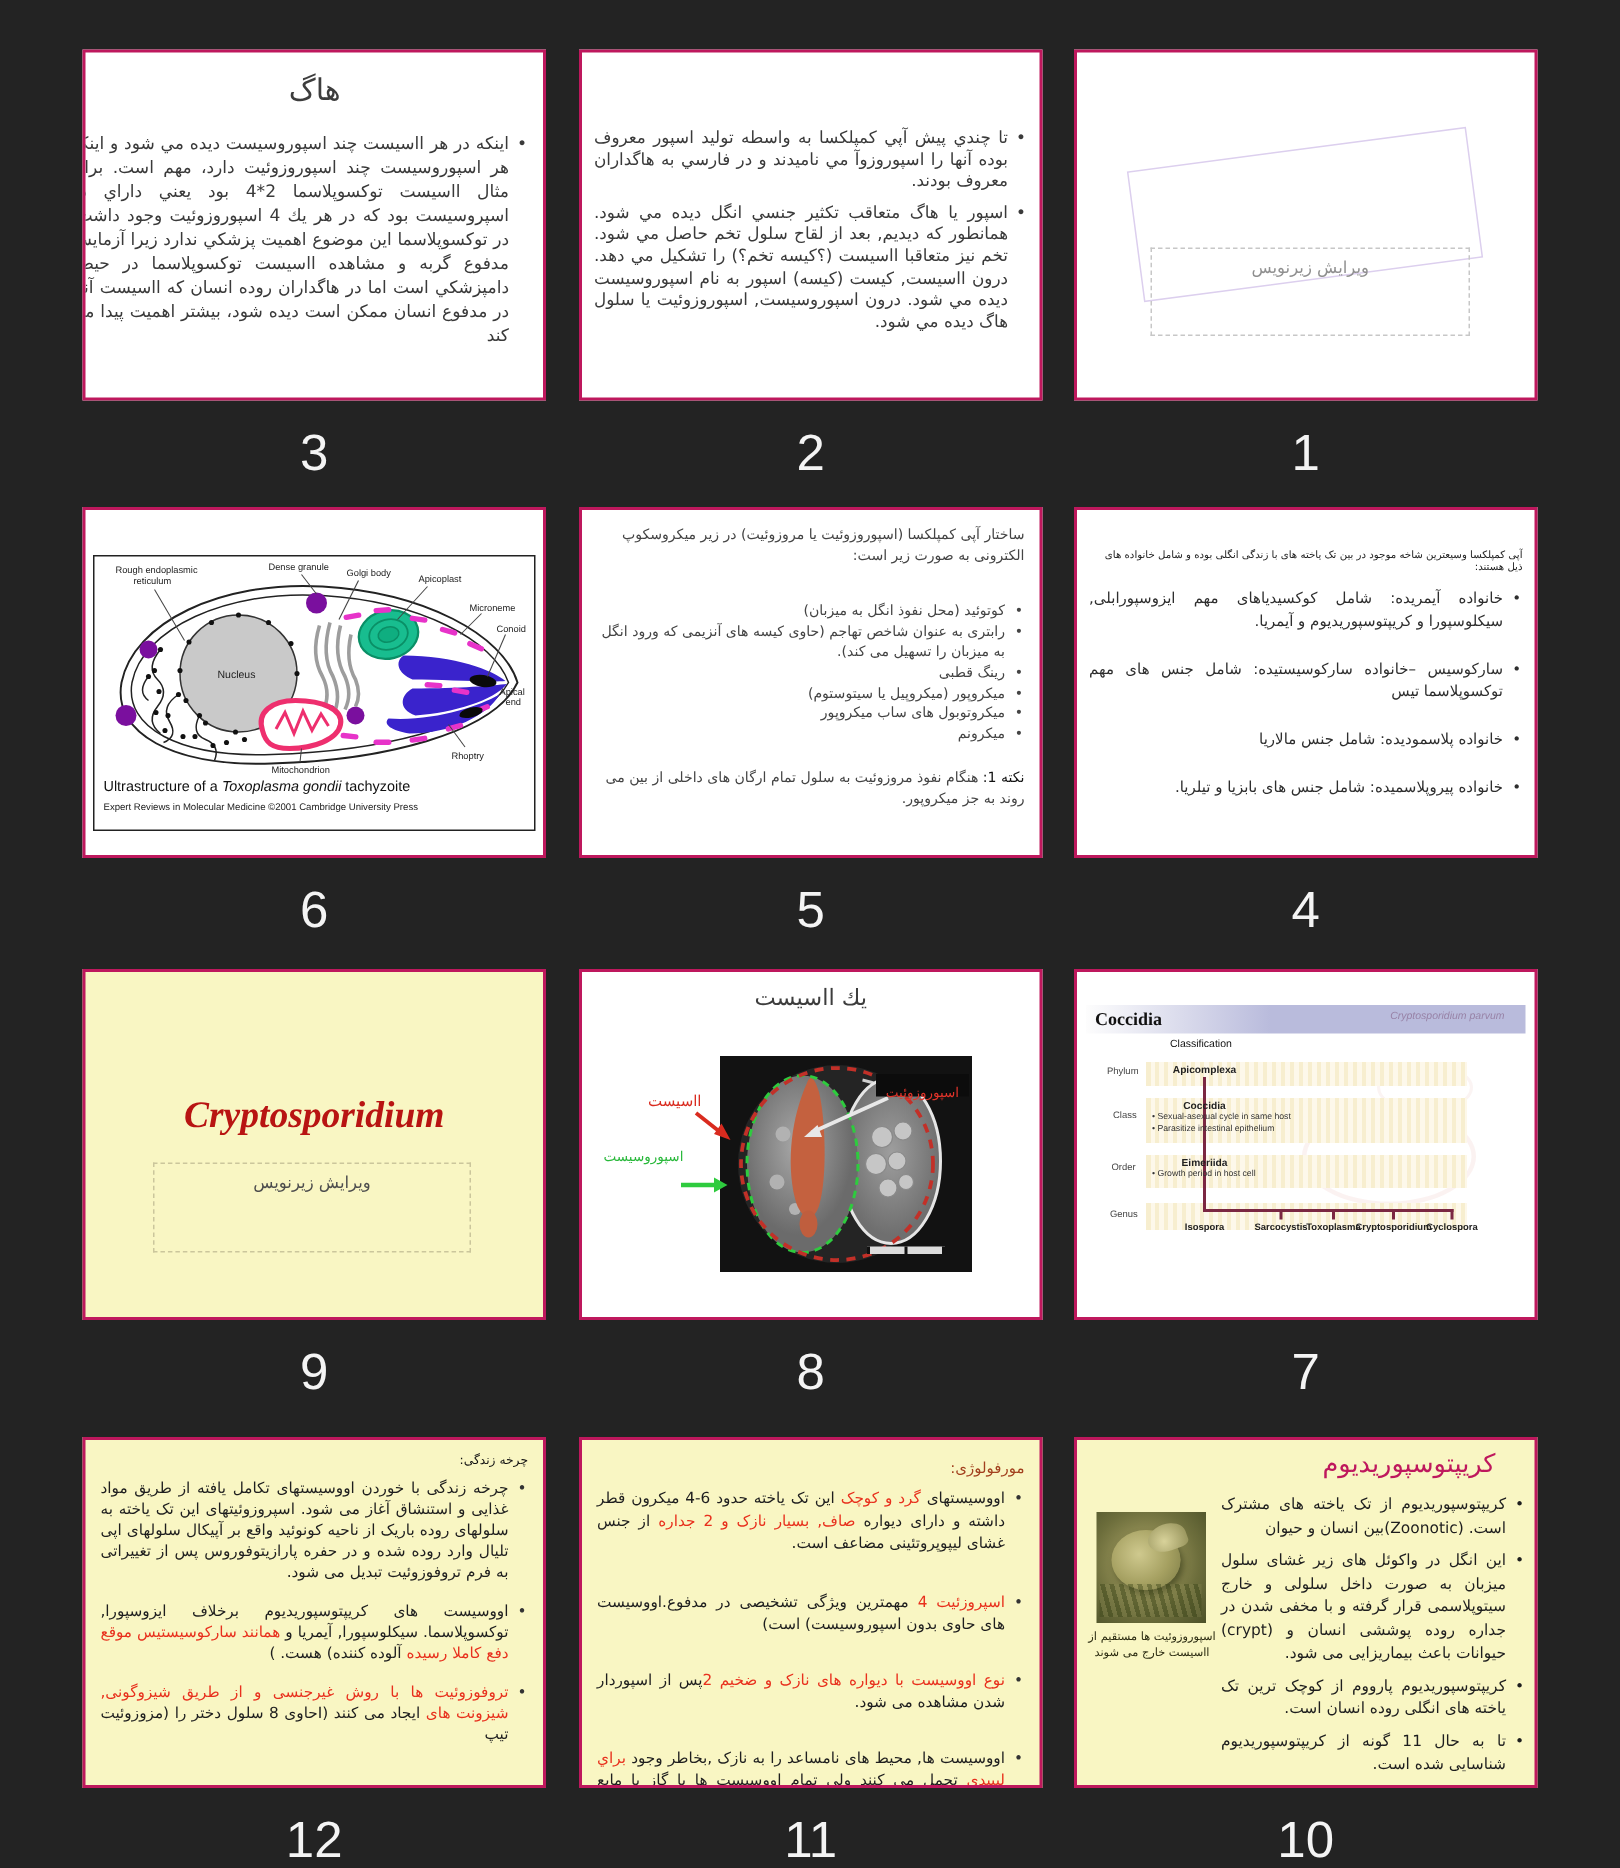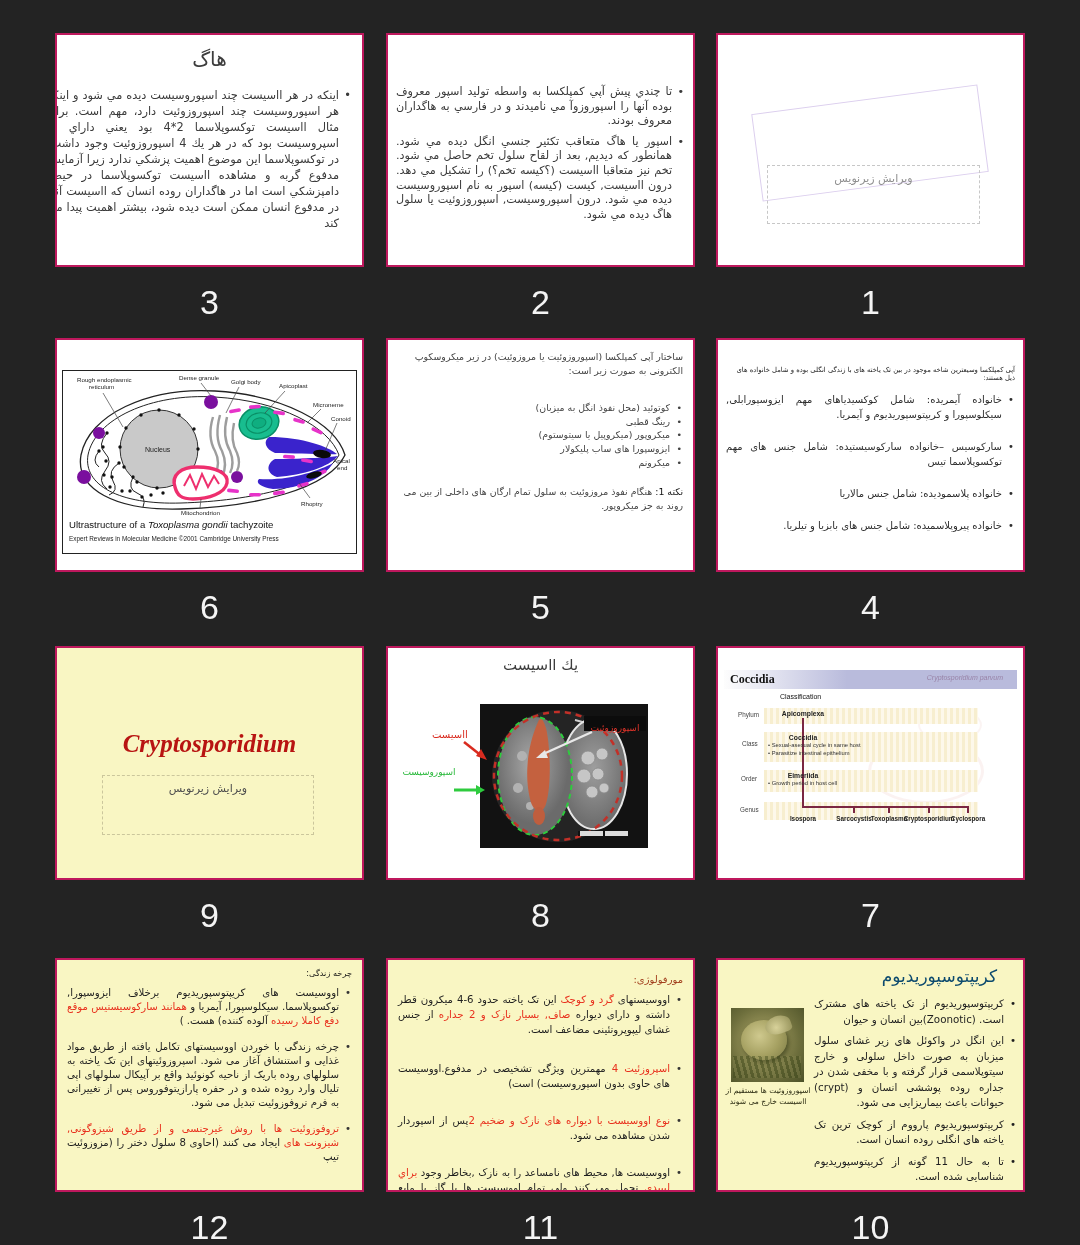--- a/index.html
+++ b/index.html
@@ -201,23 +201,24 @@
   </div>
   <div class="num">6</div>
 </div>
 
 <div class="cell" style="left:386px;top:338px">
   <div class="slide fa">
     <div class="abs" style="right:10px;left:10px;top:10px;font-size:9.4px;line-height:13.6px;color:#444">
       <div>ساختار آپی کمپلکسا (اسپوروزوئیت یا مروزوئیت) در زیر میکروسکوپ الکترونی به صورت زیر است:</div>
       <div style="height:24px"></div>
       <div class="blt"><span>کوتوئید (محل نفوذ انگل به میزبان)</span></div>
+      <div class="blt"><span>رابتری به عنوان شاخص تهاجم (حاوی کیسه های آنزیمی که ورود انگل به میزبان را تسهیل می کند).</span></div>
       <div class="blt"><span>رینگ قطبی</span></div>
       <div class="blt"><span>میکروپور (میکروپیل یا سیتوستوم)</span></div>
-      <div class="blt"><span>ایزوسپورا های ساب پلیکولار</span></div>
+      <div class="blt"><span>میکروتوبول های ساب میکروپور</span></div>
       <div class="blt"><span>میکرونم</span></div>
       <div style="height:16px"></div>
       <div>
         <span class="bold" style="color:#111">نکته 1:</span><span> هنگام نفوذ مروزوئیت به سلول تمام ارگان های داخلی از بین می روند به جز میکروپور.</span>
       </div>
     </div>
   </div>
   <div class="num">5</div>
 </div>
 
@@ -353,24 +354,24 @@
     <div class="genus" style="left:250px;top:167px">Cyclospora</div>
   </div>
   <div class="num">7</div>
 </div>
 
 <div class="cell" style="left:55px;top:958px">
   <div class="slide yellow fa">
     <div class="abs bold" style="right:10px;top:8px;font-size:8.2px;color:#111">چرخه زندگی:</div>
     <div class="abs" style="right:10px;left:10px;top:26px;font-size:10.2px;line-height:14px">
       <div class="blt jus" style="margin-bottom:12px">
+        <span class="k">چرخه زندگی با خوردن اووسیستهای تکامل یافته از طریق مواد غذایی و استنشاق آغاز می شود. اسپروزوئیتهای این تک یاخته به سلولهای روده باریک از ناحیه کونوئید واقع بر آپیکال سلولهای اپی تلیال وارد روده شده و در حفره پارازیتوفوروس پس از تغییراتی به فرم تروفوزوئیت تبدیل می شود.</span>
+      </div>
+      <div class="blt jus" style="margin-bottom:12px">
         <span class="k">اووسیست های کریپتوسپوریدیوم برخلاف ایزوسپورا, توکسوپلاسما. سیکلوسپورا, آیمریا و </span><span class="r">همانند سارکوسیستیس موقع دفع کاملا رسیده</span><span class="k"> آلوده کننده) هست. )</span>
-      </div>
-      <div class="blt jus" style="margin-bottom:12px">
-        <span class="k">چرخه زندگی با خوردن اووسیستهای تکامل یافته از طریق مواد غذایی و استنشاق آغاز می شود. اسپروزوئیتهای این تک یاخته به سلولهای روده باریک از ناحیه کونوئید واقع بر آپیکال سلولهای اپی تلیال وارد روده شده و در حفره پارازیتوفوروس پس از تغییراتی به فرم تروفوزوئیت تبدیل می شود.</span>
       </div>
       <div class="blt jus">
         <span class="r">تروفوزوئیت ها با روش غیرجنسی و از طریق شیزوگونی, شیزونت های </span><span class="k">ایجاد می کنند  (Iحاوی 8 سلول دختر را (مزوزوئیت تیپ</span>
       </div>
     </div>
   </div>
   <div class="num">12</div>
 </div>
 
 <div class="cell" style="left:386px;top:958px">
@@ -389,21 +390,21 @@
       <div class="blt jus">
         <span class="k">اووسیست ها, محیط های نامساعد را به نازک ,بخاطر وجود </span><span class="r">براي لیپیدی</span><span class="k"> تحمل می کنند ولی تمام اووسیست ها با گاز یا مایع آمونیاک قدرت</span>
       </div>
     </div>
   </div>
   <div class="num">11</div>
 </div>
 
 <div class="cell" style="left:716px;top:958px">
   <div class="slide yellow fa">
-    <div class="abs bold" style="right:26px;top:6px;font-size:17px;color:#0c4a6e">کریپتوسپوریدیوم</div>
+    <div class="abs bold" style="right:26px;top:6px;font-size:17px;color:#be185d">کریپتوسپوریدیوم</div>
 
     <div class="abs" style="left:13px;top:48px;width:73px;height:74px;background:
          radial-gradient(circle at 45% 45%, #b0a868 0%, #8d8a52 34%, #6d6e3c 62%, #4c5128 100%)">
       <div style="position:absolute;left:10px;top:12px;width:46px;height:40px;border-radius:50%;
            background:radial-gradient(circle at 40% 40%, #cfc98e 0%, #a5a061 55%, #7c7b45 100%);
            box-shadow:2px 3px 4px rgba(40,45,15,0.55)"></div>
       <div style="position:absolute;left:34px;top:8px;width:26px;height:18px;border-radius:50% 50% 20% 50%;
            background:radial-gradient(circle at 40% 60%, #d8d29a, #8f8c54);transform:rotate(-20deg)"></div>
       <div style="position:absolute;left:2px;top:48px;width:68px;height:22px;
            background:repeating-linear-gradient(75deg, rgba(60,70,25,0.45) 0 3px, rgba(140,140,85,0.25) 3px 6px)"></div>

